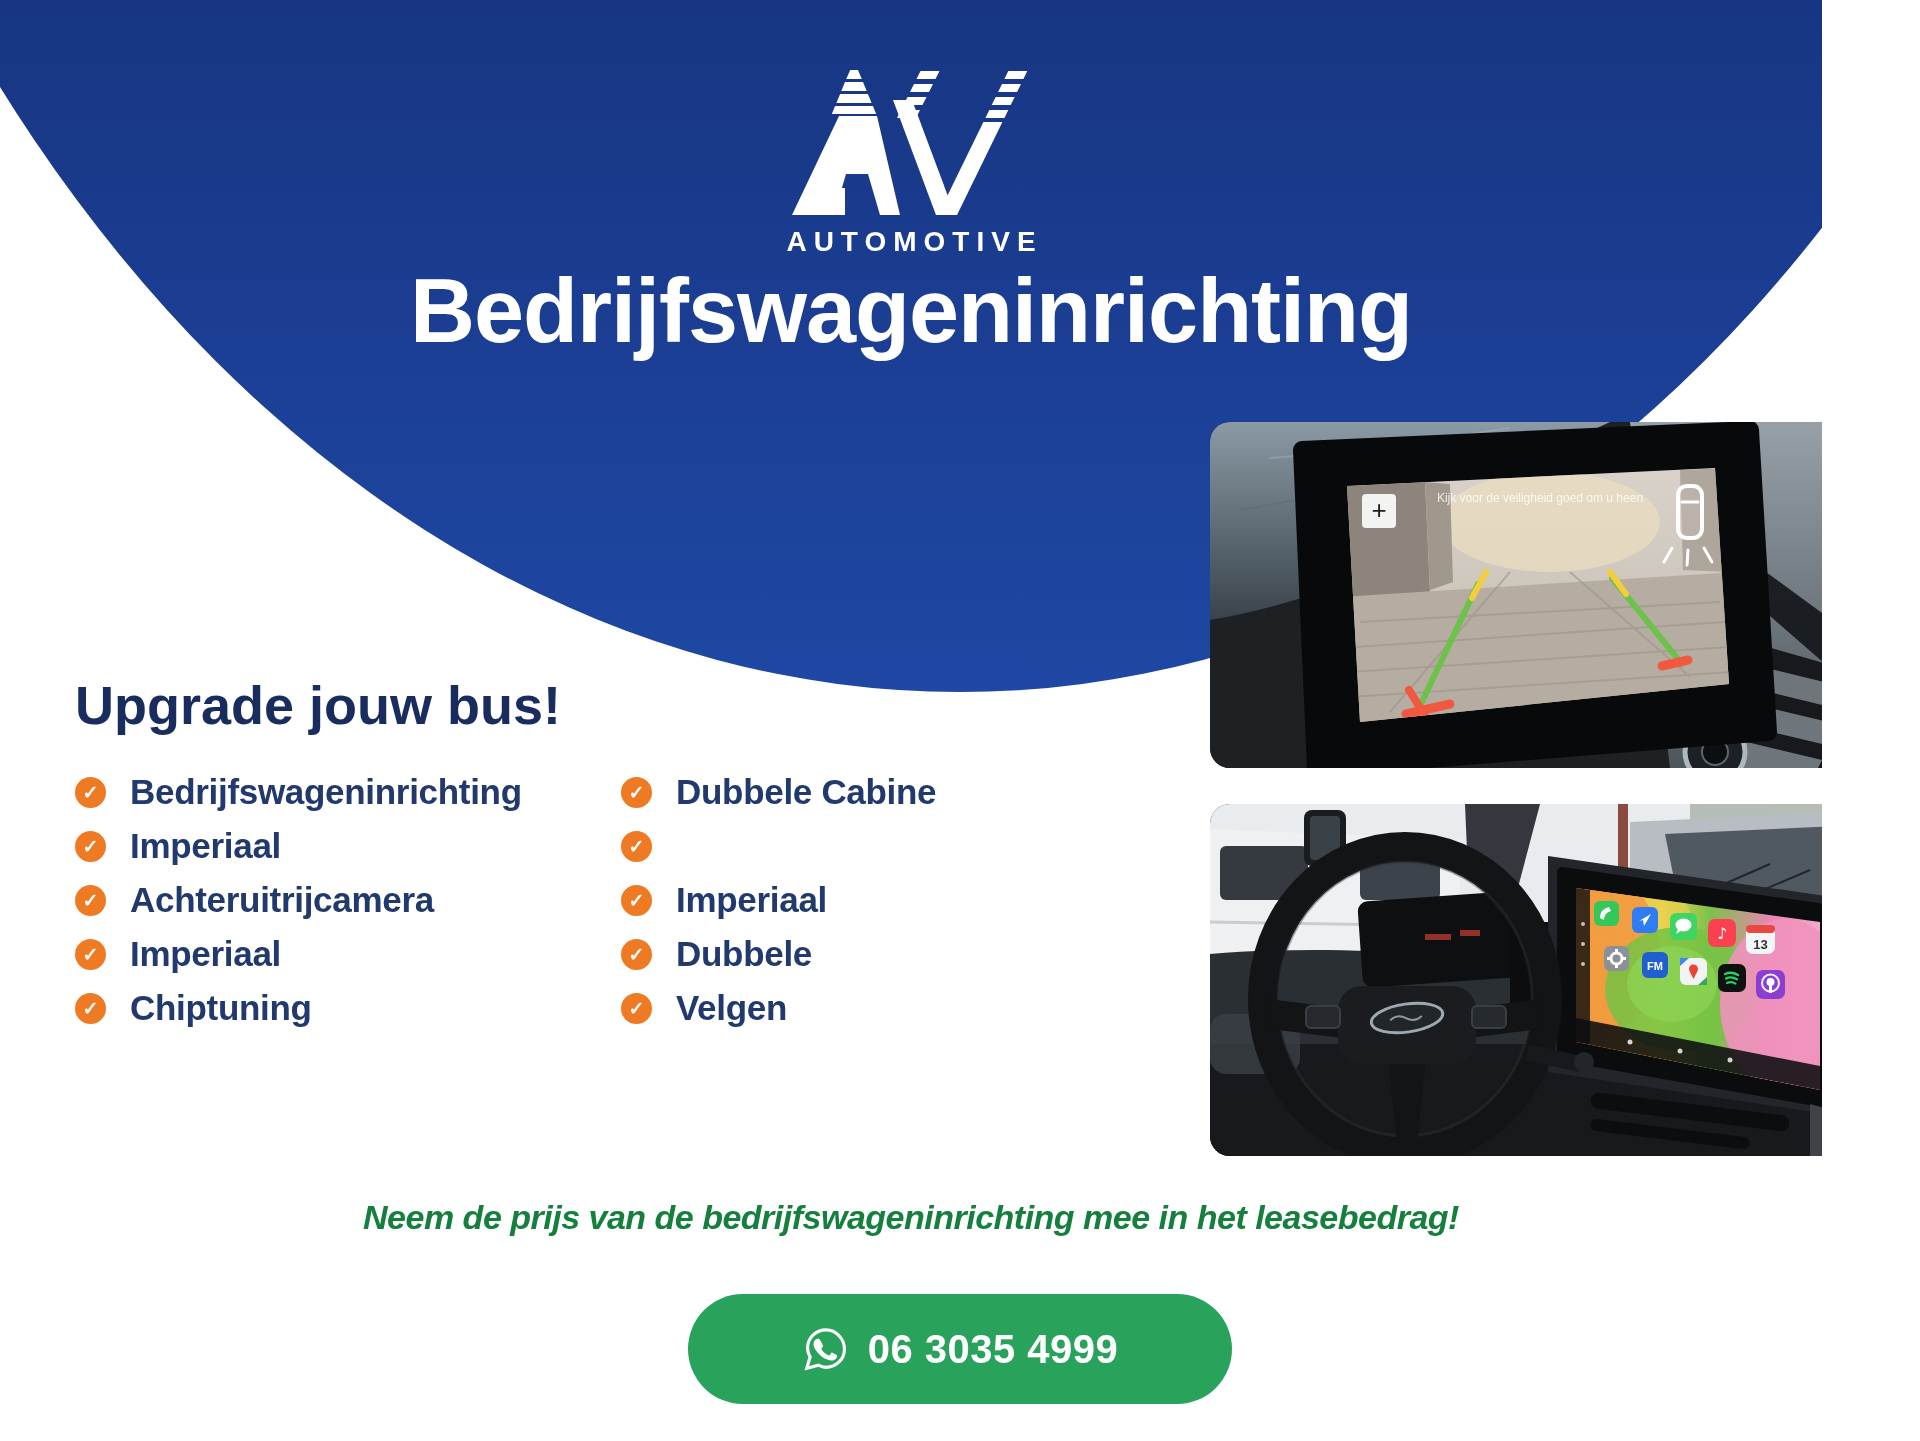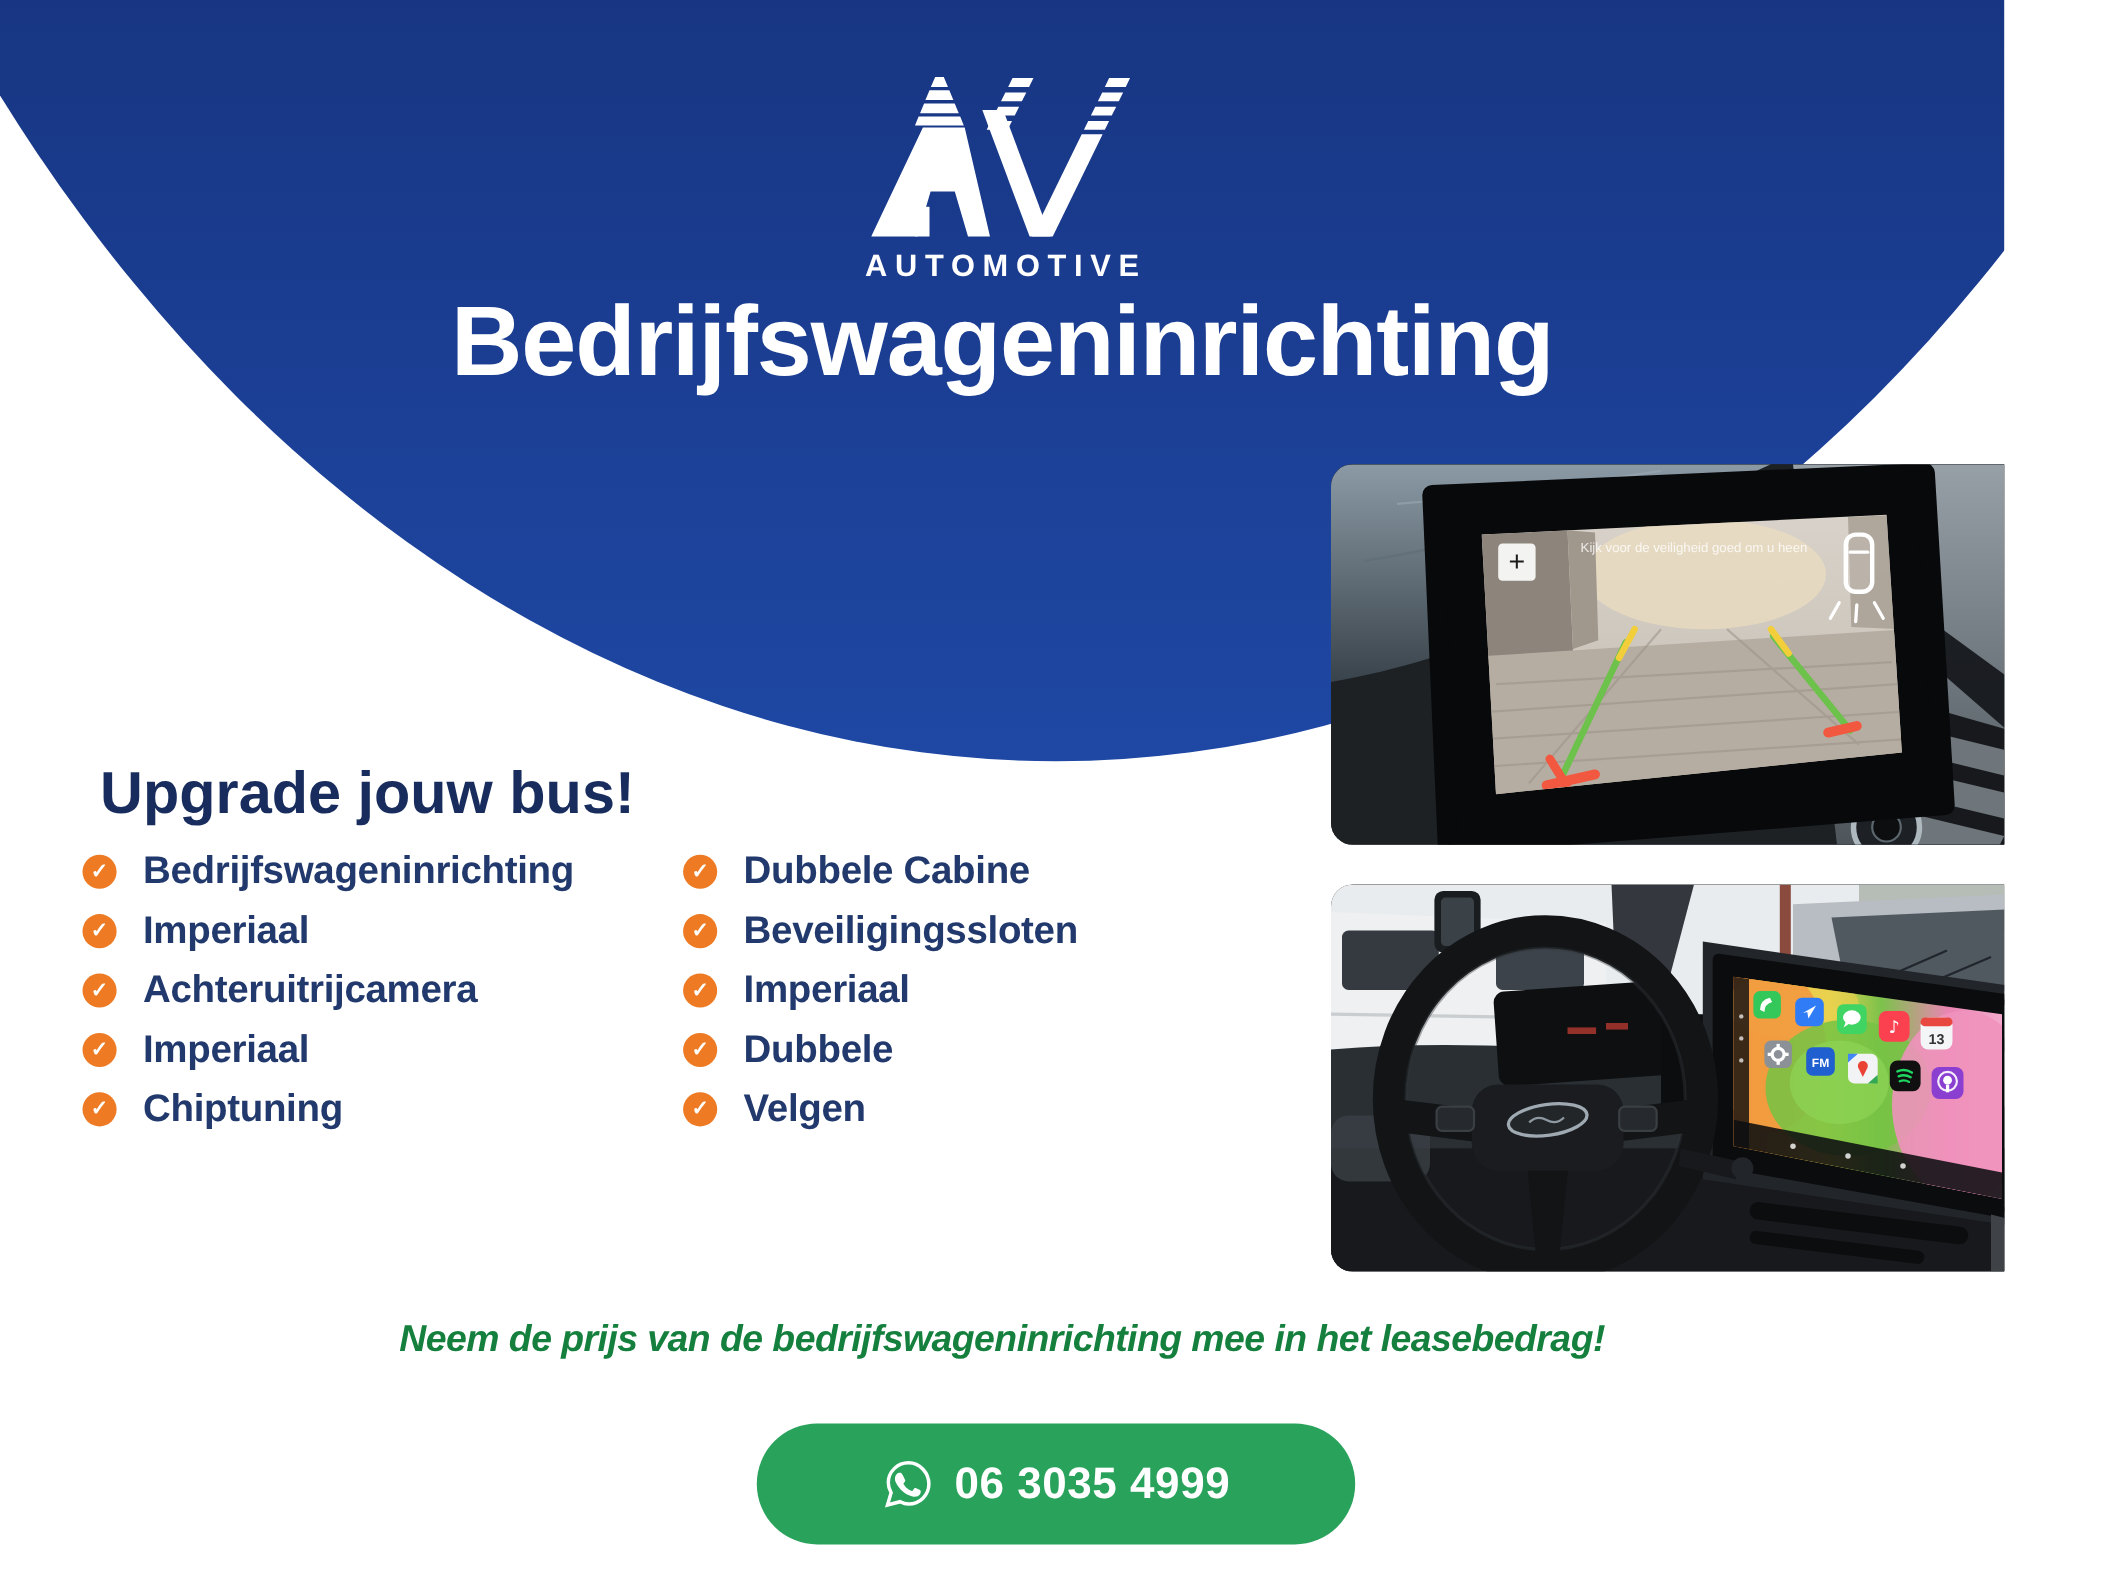--- a/index.html
+++ b/index.html
@@ -8,21 +8,21 @@
   
   .hero{position:absolute;left:-290px;top:-2674px;width:2500px;height:3366px;border-radius:50%;
         background:linear-gradient(180deg,#12275c 0%,#173581 79%,#1b3e93 89%,#1e48a4 100%);}
   
   .logo-block{position:absolute;left:0;right:0;top:70px;text-align:center;color:#fff;}
   .av-mark{width:238px;height:146px;display:block;margin:0 auto;}
   .wordmark{margin-top:10px;font-size:28px;font-weight:bold;letter-spacing:7px;padding-left:7px;color:#fff;}
   .title{position:absolute;left:0;right:0;top:266px;margin:0;text-align:center;color:#ffffff;
          font-size:90px;font-weight:bold;letter-spacing:-1px;line-height:1;}
   
-  .heading{position:absolute;left:75px;top:674px;margin:16px;font-size:54px;font-weight:800;color:#182d5d;}
+  .heading{position:absolute;left:75px;top:674px;margin:0;font-size:54px;font-weight:800;color:#182d5d;}
   .features{position:absolute;left:75px;top:765px;display:flex;gap:86px;}
   .features ul{list-style:none;margin:0;padding:0;}
   .col1{width:460px;}
   .feature{display:flex;align-items:center;gap:24px;height:54px;}
   .chk{width:31px;height:31px;border-radius:50%;background:#ee7b23;color:#fff;font-size:19px;
        font-weight:bold;display:flex;align-items:center;justify-content:center;flex:0 0 31px;}
   .feature .lbl{font-size:35px;font-weight:600;color:#21396c;letter-spacing:-0.3px;white-space:nowrap;}
   
   .photo{position:absolute;left:1210px;width:638px;border-radius:20px;overflow:hidden;background:#1d2124;}
   .photo-top{top:422px;height:346px;}
@@ -99,21 +99,20 @@
         <span class="lbl">Chiptuning</span>
         </li>
     </ul>
     <ul>
       <li class="feature">
         <span class="chk">✓</span>
         <span class="lbl">Dubbele Cabine</span>
         </li>
       <li class="feature">
         <span class="chk">✓</span>
-        <span class="lbl">Beveiligingssloten</span>
         </li>
       <li class="feature">
         <span class="chk">✓</span>
         <span class="lbl">Imperiaal</span>
         </li>
       <li class="feature">
         <span class="chk">✓</span>
         <span class="lbl">Dubbele</span>
         </li>
       <li class="feature">

